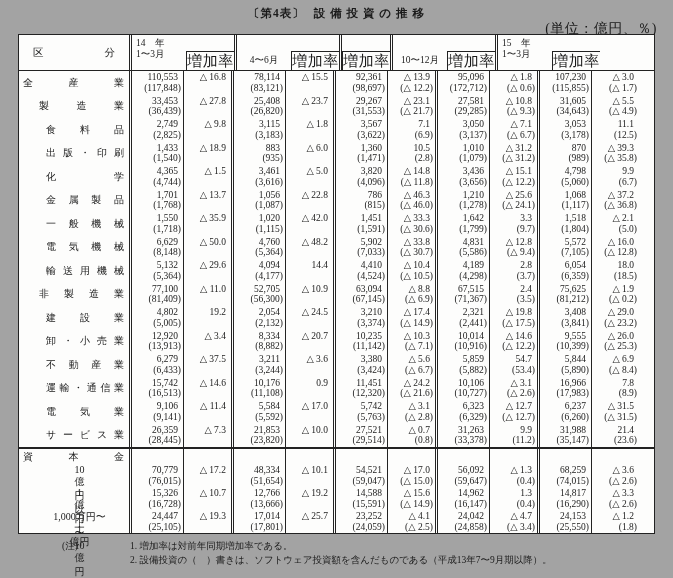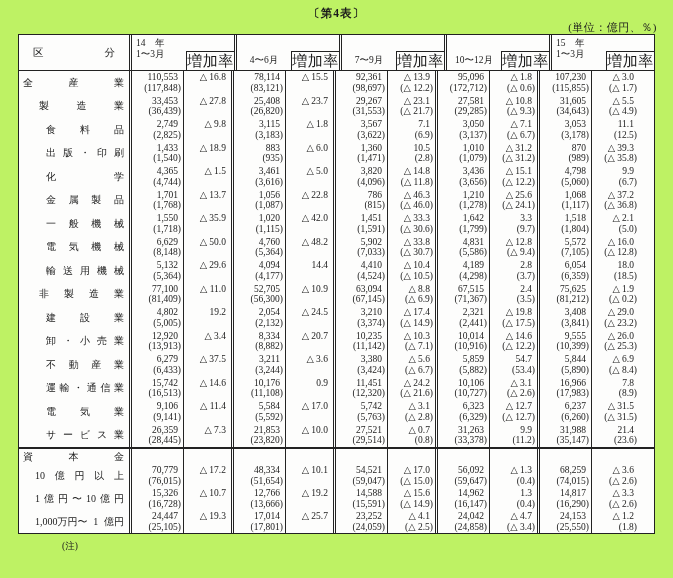--- a/index.html
+++ b/index.html
@@ -1,32 +1,32 @@
 <!DOCTYPE html>
 <html><head>
 <meta charset="utf-8">
 <style>
   html,body{margin:0;padding:0;}
   .page{
     position:relative;
     width:673px;height:578px;
-    background:#bef264;
+    background:#a3a3a3;
     font-family:"Liberation Serif","DejaVu Serif",serif;
     color:#1b1b1b;
     overflow:hidden;
   }
   
   .title-row{
     position:absolute;top:6px;left:0;width:100%;
     display:flex;justify-content:center;align-items:baseline;gap:9px;
     font-size:11.5px;font-weight:bold;letter-spacing:1px;
   }
   .unit-note{
     position:absolute;top:20px;right:16px;
-    font-size:11px;letter-spacing:.5px;
+    font-size:14px;letter-spacing:.5px;
   }
   
   .tbl{
     position:absolute;left:18px;top:34px;
     width:637px;
     border:1.2px solid #222;
     box-sizing:border-box;
     background:#fdfdfc;
   }
   .hdr{display:flex;height:36px;border-bottom:1px solid #222;box-sizing:border-box;}
@@ -55,21 +55,21 @@
   .row.caphead{height:17px;}
   .row.sep{border-top:2px solid #222;}
   .label-cell{
     width:110px;box-sizing:border-box;
     display:flex;justify-content:space-between;align-items:center;
     font-size:10px;padding-right:5px;
   }
   .ind0{padding-left:4px;}
   .ind1{padding-left:20px;}
   .ind2{padding-left:27px;}
-  .ind3{padding-left:16px;}
+  .ind3{padding-left:16px;flex-direction:column;}
   .data-cell{
     box-sizing:border-box;font-size:9.5px;text-align:right;
     line-height:10.9px;padding-top:1px;padding-right:2px;
   }
   .value-cell{width:54px;border-left:3px double #222;}
   .rate-cell{width:48px;border-left:1px solid #222;}
   .v{display:block;padding-right:3px;min-height:10.9px;white-space:nowrap;}
   .p{display:block;padding-right:0;min-height:10.9px;white-space:nowrap;}
   
   .notes{
@@ -79,20 +79,21 @@
   .notes-label{width:68px;}
   .note-lines div{line-height:13.5px;white-space:nowrap;}
 </style>
 </head>
 <body>
 
 <div class="page">
 
   <div class="title-row">
     <span>〔第4表〕</span>
+    <span>設 備 投 資 の 推 移</span>
   </div>
 
   <div class="unit-note">(単位：億円、％)</div>
 
   <div class="tbl">
     <div class="hdr">
       <div class="cat-h" id="cat-h">
           <span>区</span>
           <span>分</span>
         </div>
@@ -108,23 +109,20 @@
         </div>
         <div class="grp-h">
           <div class="q-h">
             <div class="one-line">4〜6月</div>
           </div>
           <div class="r-h">
             <div class="r-box">増加率</div>
           </div>
         </div>
         <div class="grp-h">
-          <div class="q-h">
-            <div class="one-line">7〜9月</div>
-          </div>
           <div class="r-h">
             <div class="r-box">増加率</div>
           </div>
         </div>
         <div class="grp-h">
           <div class="q-h">
             <div class="one-line">10〜12月</div>
           </div>
           <div class="r-h">
             <div class="r-box">増加率</div>
@@ -1100,15 +1098,19 @@
           <div class="data-cell rate-cell">
             <span class="v">△ 1.2</span>
             <span class="p">(1.8)</span>
           </div>
         </div>
       </div>
   </div>
 
   <div class="notes">
     <div class="notes-label">(注)</div>
+    <div class="note-lines">
+        <div>1. 増加率は対前年同期増加率である。</div>
+        <div>2. 設備投資の（　）書きは、ソフトウェア投資額を含んだものである（平成13年7〜9月期以降）。</div>
+      </div>
   </div>
 
 </div>
 
 </body></html>

